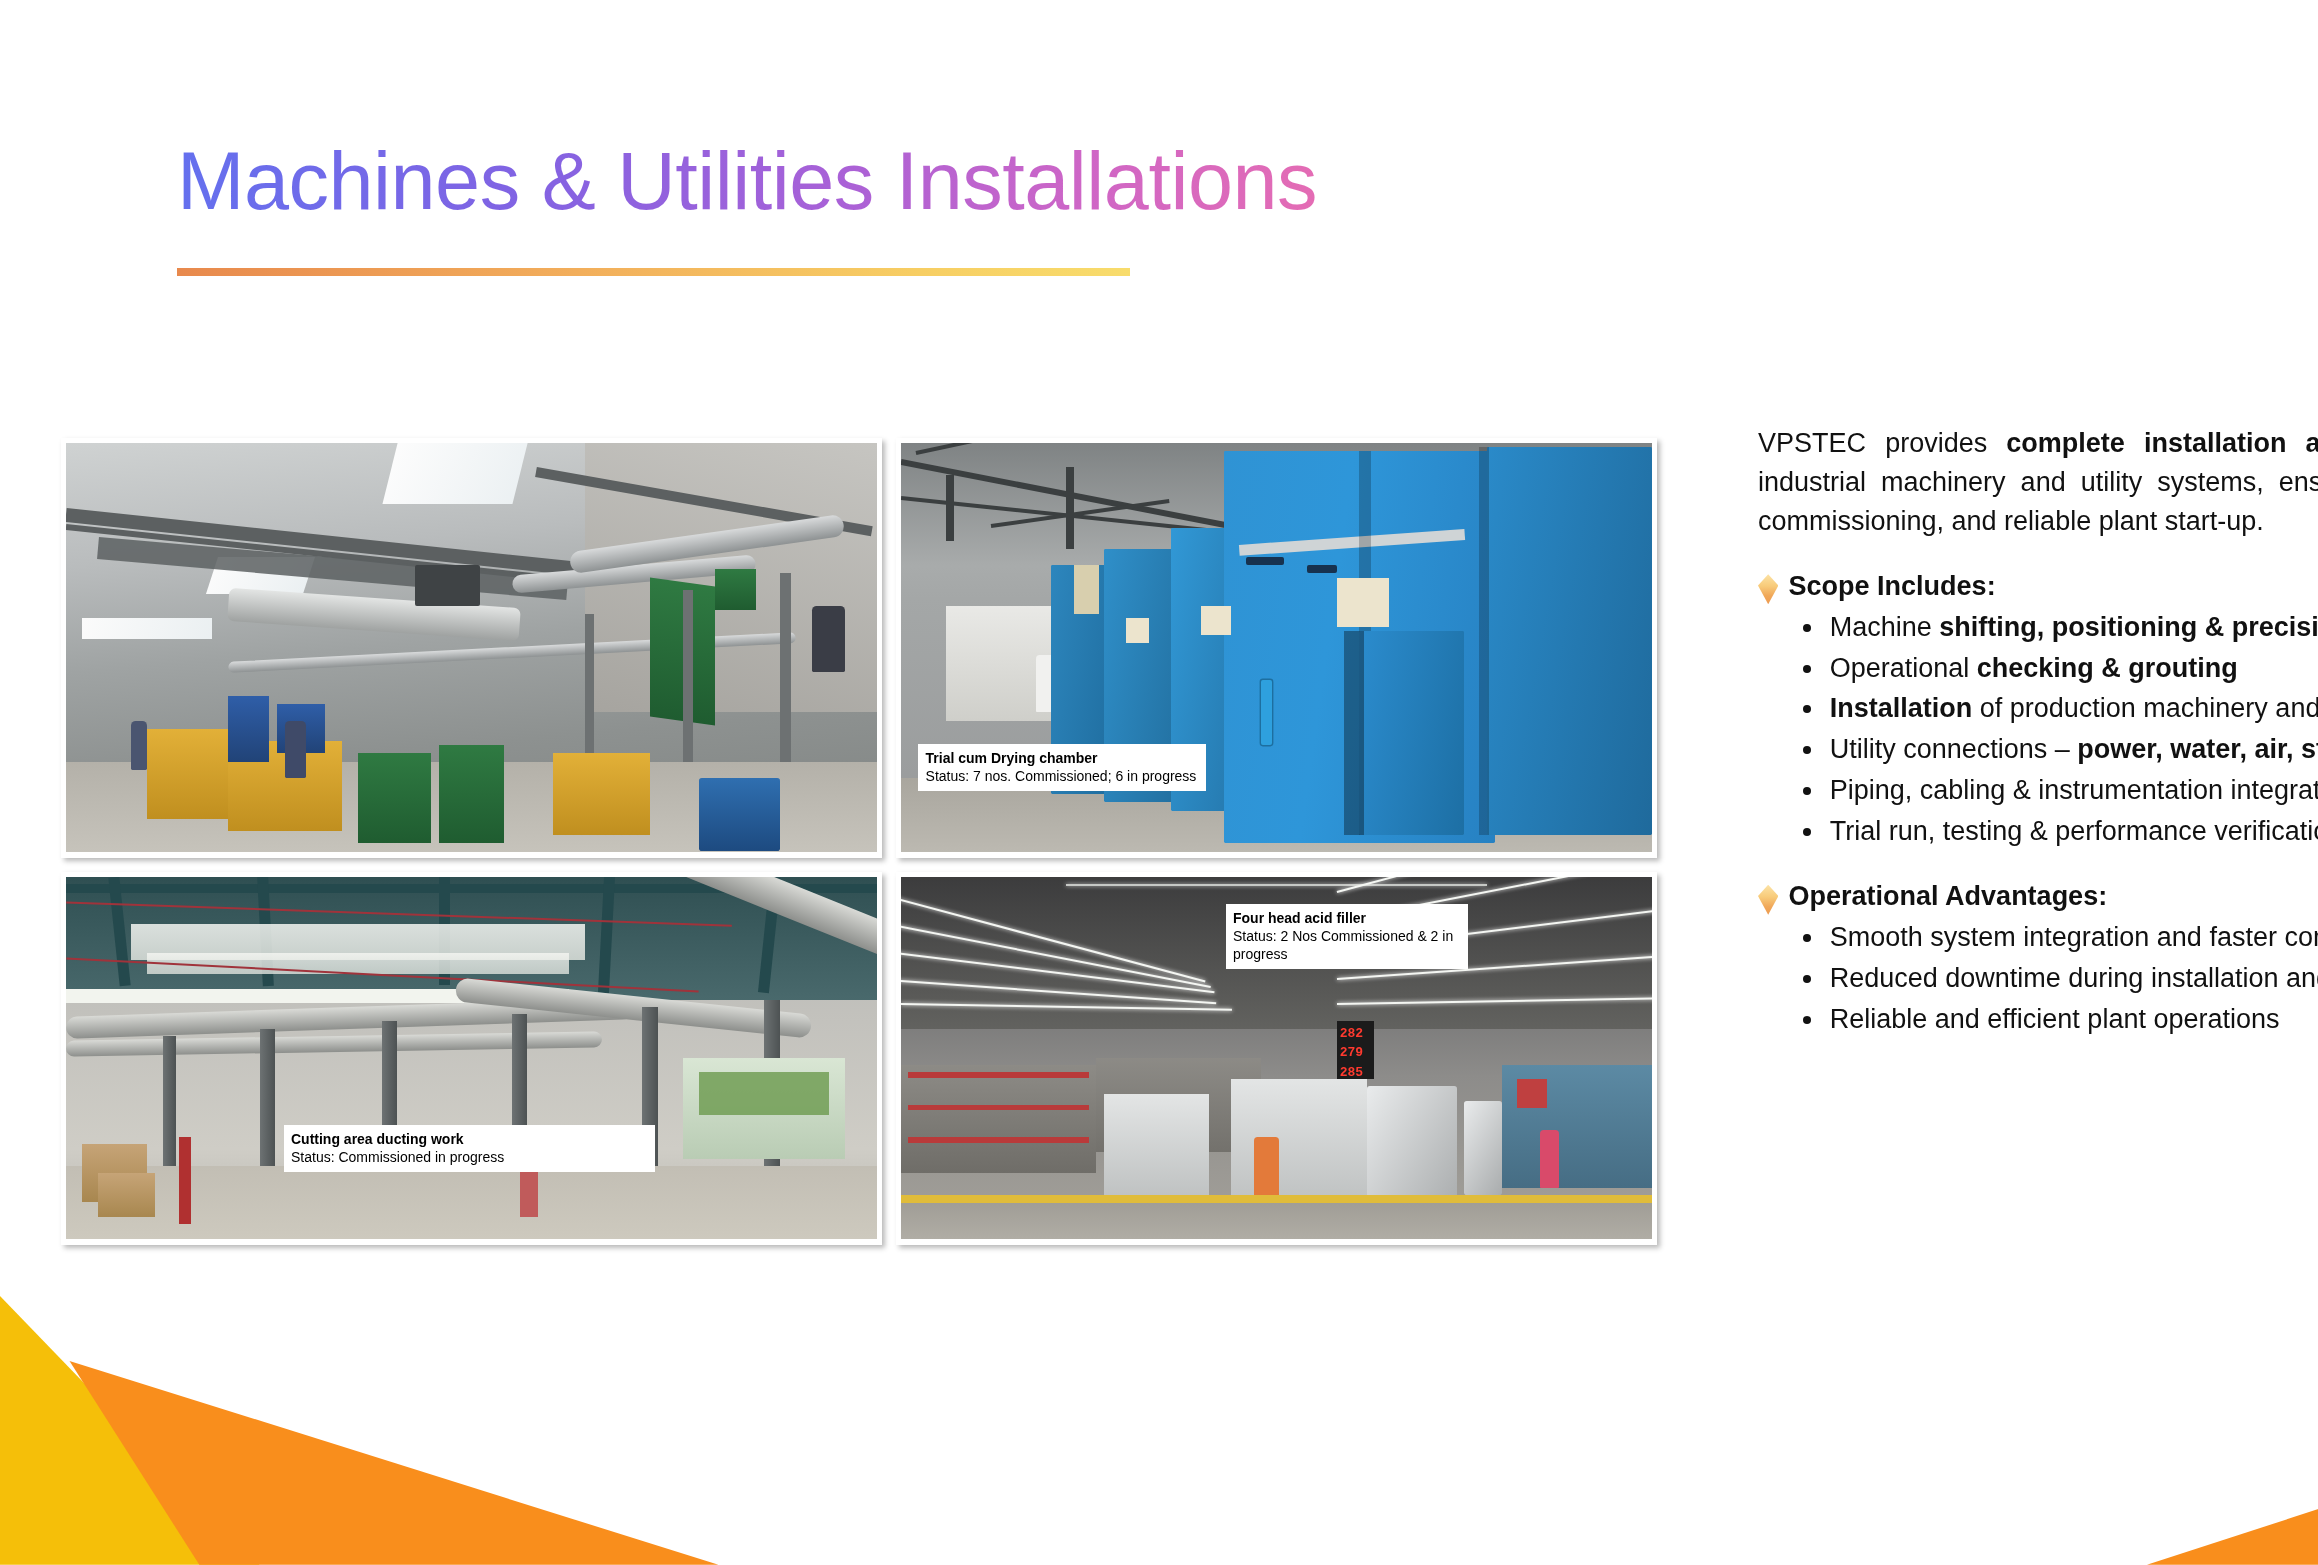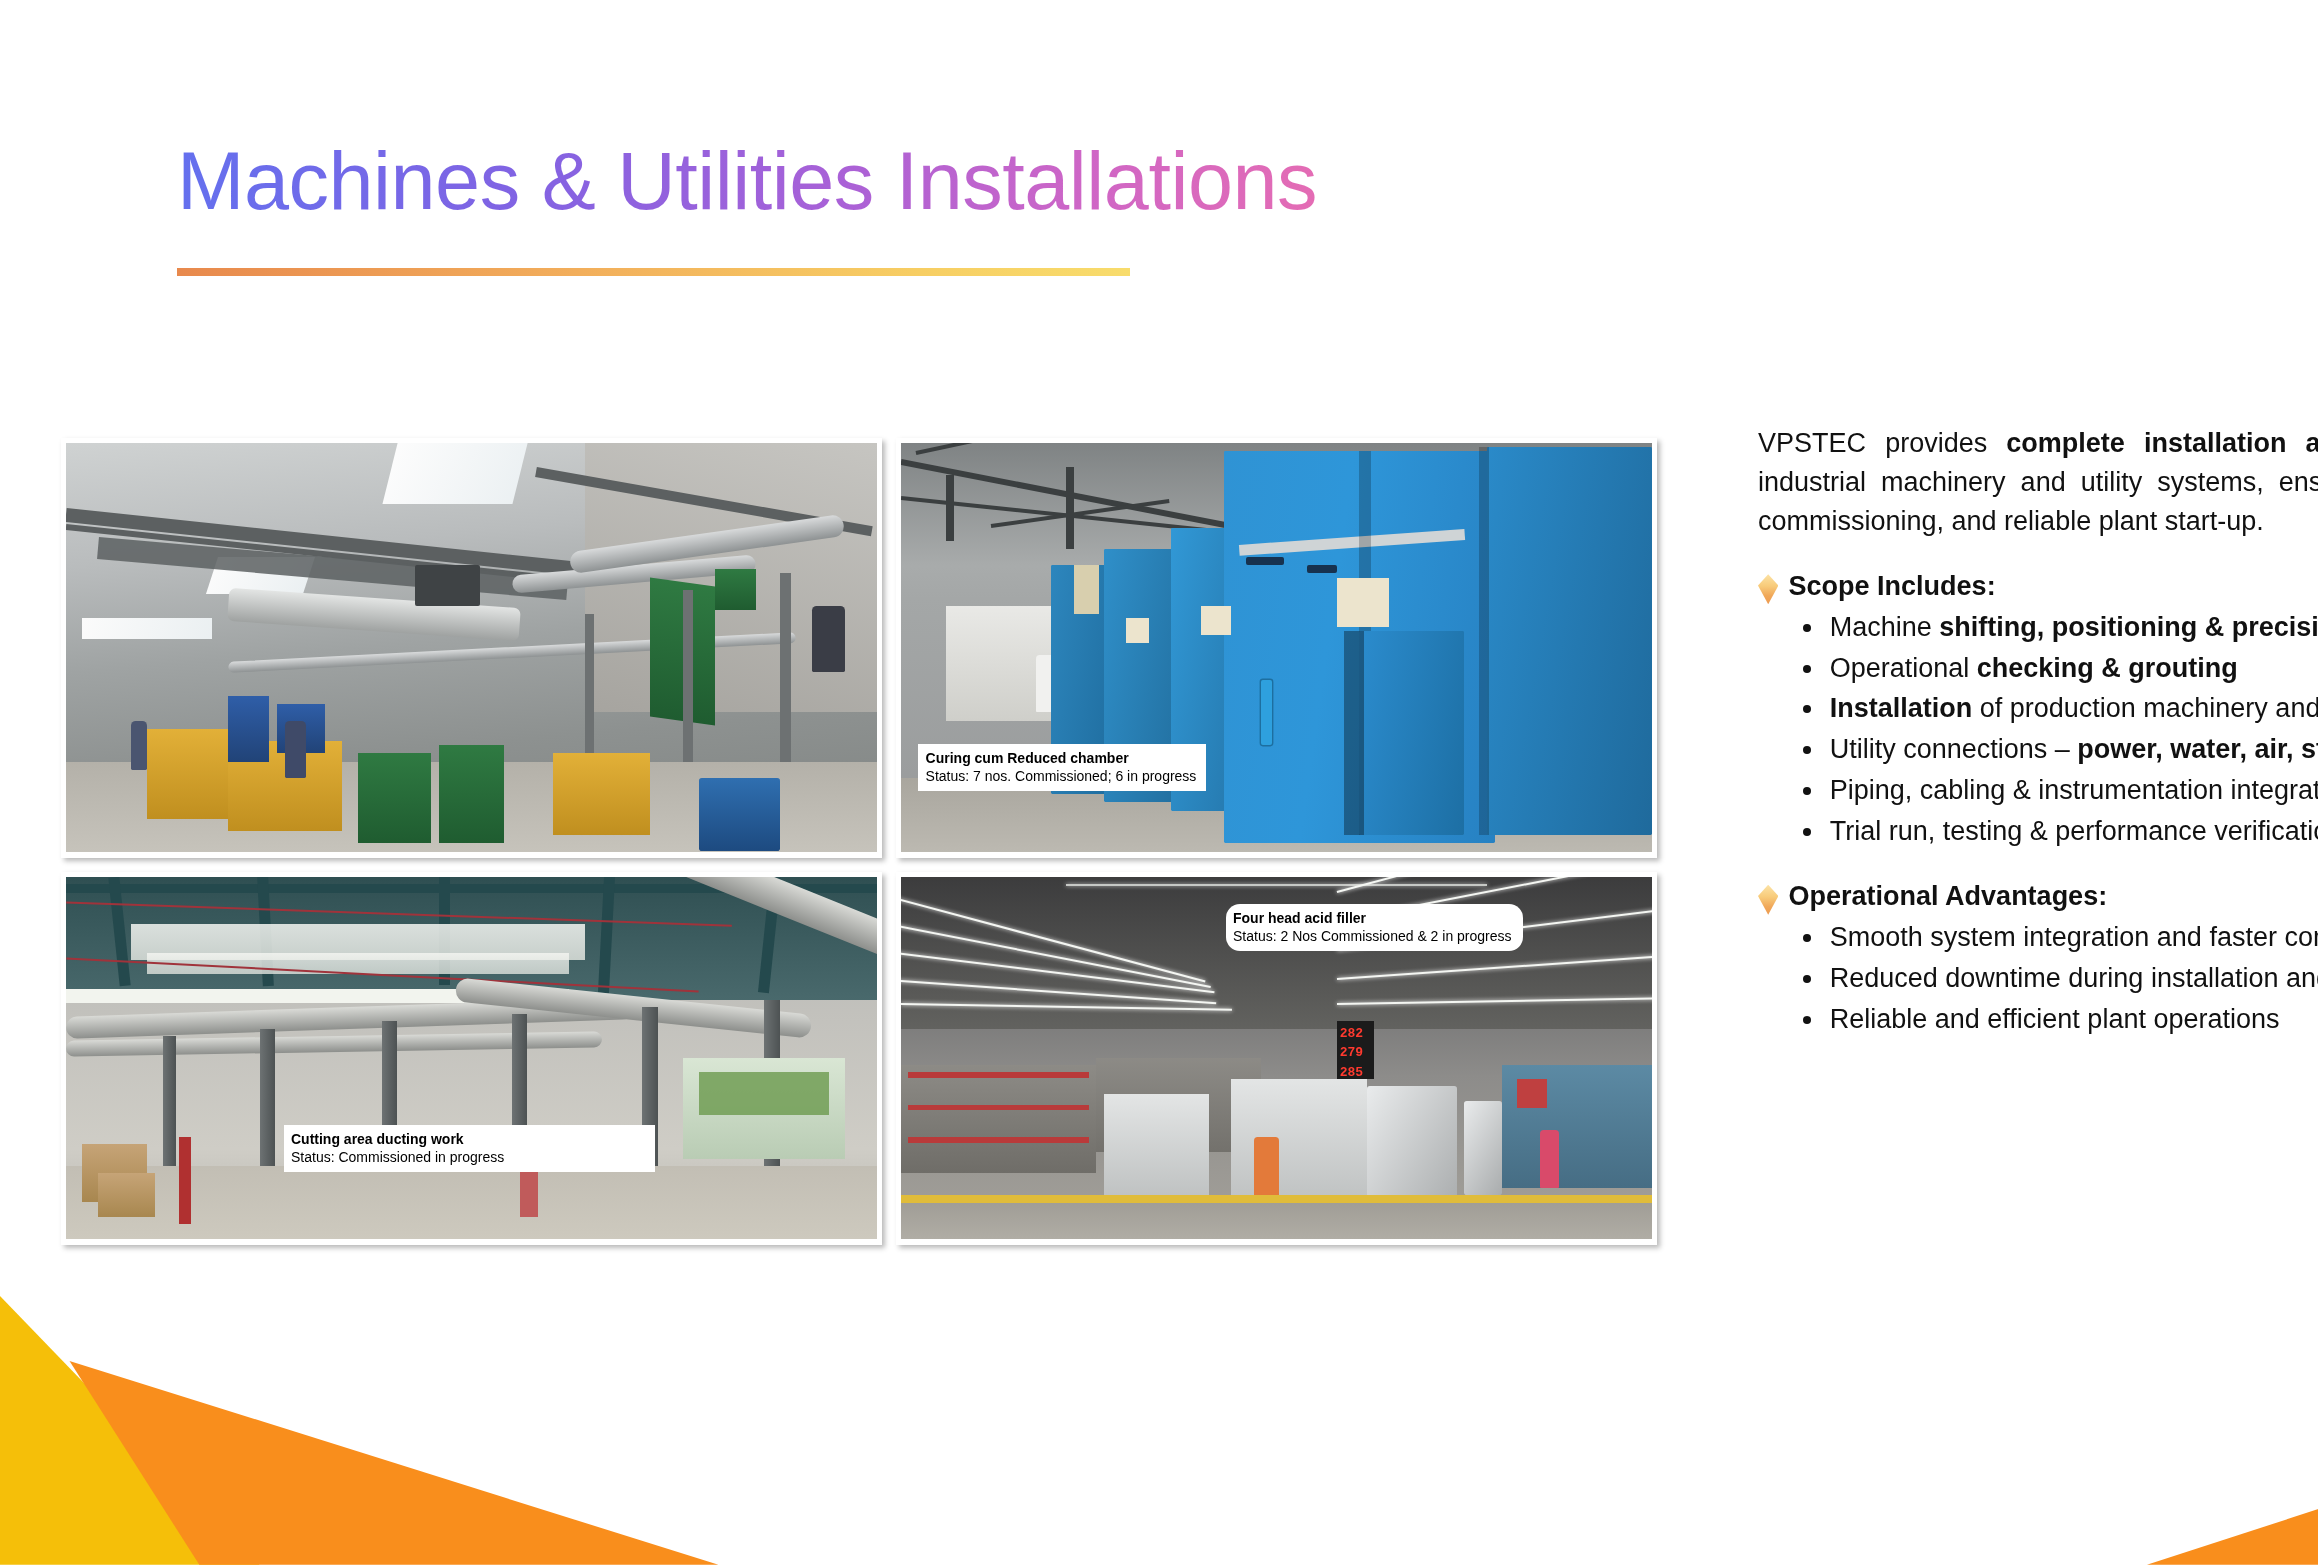--- a/index.html
+++ b/index.html
@@ -39,21 +39,21 @@
   .cap{
     position:absolute;background:#ffffff;color:#000;
     padding:5.1px 7.4px 6px 7.4px;line-height:1.30;z-index:6;
     font-size:14px;box-sizing:border-box;
   }
   .cap .t{font-weight:bold;display:block;}
   .cap .s{display:block;}
   .cap1{left:8.3px;top:27px;width:339px;}
   .cap2{left:17.6px;top:301px;width:288px;}
   .cap3{left:218px;top:248px;width:371px;}
-  .cap4{left:325px;top:27px;width:297px;border-radius:14px;}
+  .cap4{left:325px;top:27px;width:242px;}
 
   
   .scene{position:absolute;inset:0;}
   
   .s1{background:linear-gradient(175deg,#cfd2d2 0%,#b9bcbd 26%,#9fa3a3 48%,#8d9190 70%,#7e8280 100%);}
   .s1 .roofbeam{position:absolute;background:#5c6061;transform-origin:left center;}
   .s1 .skylight{position:absolute;background:linear-gradient(100deg,#ffffff,#eef3f5);opacity:.95;}
   .s1 .wall{position:absolute;right:0;top:0;width:36%;height:66%;
     background:linear-gradient(195deg,#c6c5c1,#a6a49f);}
   .s1 .duct{position:absolute;background:linear-gradient(180deg,#e3e5e4,#9fa2a1);border-radius:6.5px;}
@@ -211,21 +211,21 @@
           <div class="handle" style="left:54%;top:30%;width:4%;height:2%;"></div>
           <div class="handle" style="left:48%;top:58%;width:1.4%;height:16%;background:#2ea0de;box-shadow:0 0 0 1.4px #1d6fa0;"></div>
           <div class="label" style="left:58%;top:33%;width:7%;height:12%;"></div>
           <div class="label" style="left:40%;top:40%;width:4%;height:7%;"></div>
           <div class="label" style="left:30%;top:43%;width:3%;height:6%;"></div>
           <div class="label" style="left:23%;top:30%;width:3.4%;height:12%;background:#d8cfae;"></div>
           <div class="chamber" style="left:61%;top:46%;width:14%;height:50%;background:linear-gradient(100deg,#2b8cce,#1d6fa4);"></div>
           <div class="cdark" style="left:59%;top:46%;width:2.6%;height:50%;background:rgba(0,0,0,.35);"></div>
         </div>
         <div class="cap cap2">
-          <span class="t">Curing cum Reduced chamber</span>
+          <span class="t">Trial cum Drying chamber</span>
           <span class="s">Status: 7 nos. Commissioned; 6 in progress</span>
         </div>
       </div>
     </div>
 
     <div class="photo p3">
       <div class="ph-inner">
         <div class="scene s3">
           <div class="rf"></div>
           <div class="rbeam" style="left:0;top:2%;width:100%;height:2.4%;"></div>

